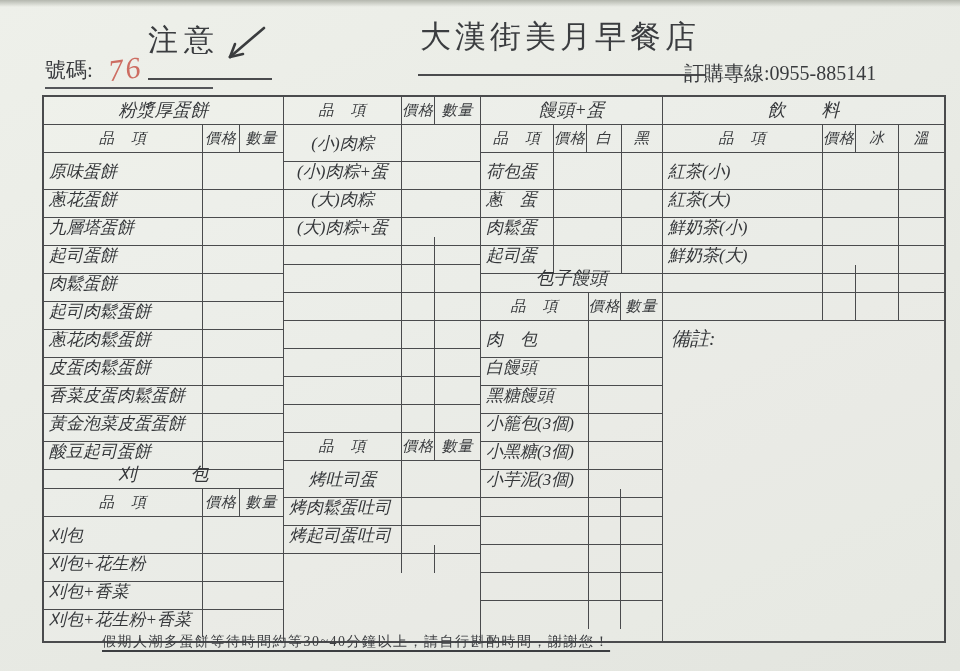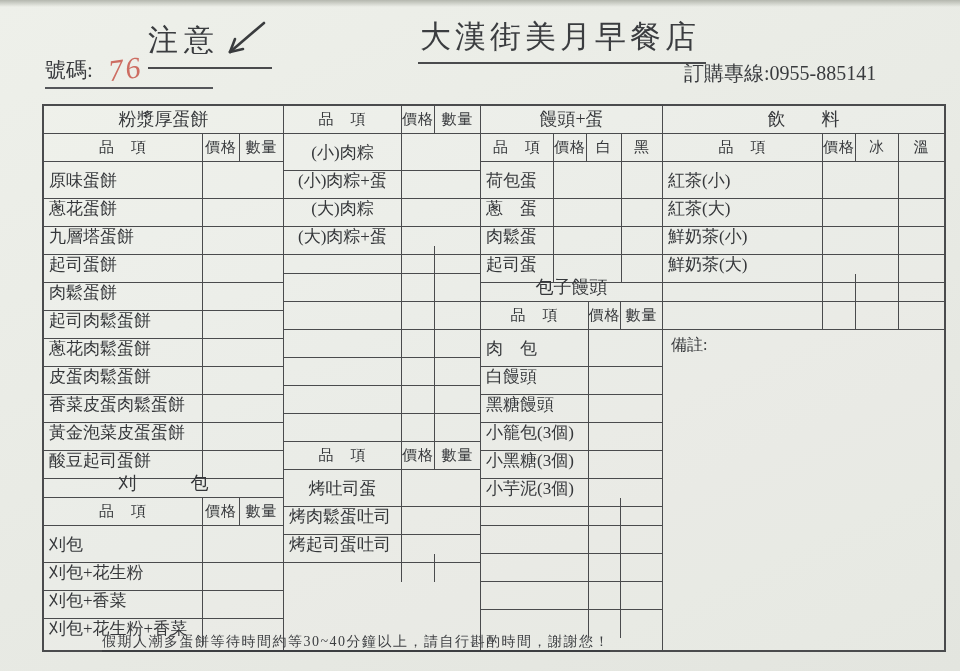--- a/index.html
+++ b/index.html
@@ -15,44 +15,44 @@
     background:linear-gradient(155deg,#eef0ea 0%,#e9ebe5 45%,#e3e5df 100%);
   }
   .topshade {
     position:absolute; top:0; left:0; right:0; height:7px;
     background:linear-gradient(#b4b7ae, rgba(180,183,174,0));
   }
   
   .attention {
     position:absolute; left:148px; top:20px;
     font-size:30px; letter-spacing:6px; color:#3b3d40;
-    border-bottom:2px solid #4a4b4d; padding:0 4px 6px 0;
-    display:flex; align-items:flex-start;
+    border-bottom:2px solid #4a4b4d; padding:0 4px 17px 0;
+    display:flex; align-items:flex-end;
   }
   .attention svg { margin-left:2px; }
   .number-line {
     position:absolute; left:45px; top:56px; width:168px;
     font-size:21px; color:#3b3d40;
     border-bottom:2px solid #55565a; padding-bottom:3px;
   }
   .red-number {
     display:inline-block; color:#c8574b; font-style:italic;
     font-size:30px; line-height:18px; transform:rotate(-8deg) translateY(2px);
     margin-left:10px; opacity:.85; letter-spacing:2px;
   }
   .shop-title {
     position:absolute; left:418px; top:16px;
     font-size:31px; letter-spacing:4px; color:#3b3d40;
-    border-bottom:2px solid #4a4b4d; padding:0 6px 4px 2px;
+    border-bottom:2px solid #4a4b4d; padding:0 6px 16px 2px;
   }
   .hotline { position:absolute; left:684px; top:60px; font-size:20px; color:#393b3e; }
   
   .menu-table {
-    position:absolute; left:42px; top:104px; width:904px; height:548px;
-    display:flex; border:2px solid #4a4b4d; background:rgba(255,255,255,0.12);
+    position:absolute; left:42px; top:95px; width:904px; height:548px;
+    display:flex; border:2px solid #4a4b4d; background:rgba(255,255,255,0.12);font-style:italic;
   }
   .colgroup { border-right:1.5px solid #4a4b4d; display:flex; flex-direction:column; }
   .colgroup:last-child { border-right:none; }
   .g1 { width:240px; } .g2 { width:197px; } .g3 { width:182px; } .g4 { flex:1; }
   .sec-title {
     height:28px; line-height:26px; text-align:center;
     font-size:18px; border-bottom:1px solid #4a4b4d; color:#35373a;
     flex:0 0 28px;
   }
   .r { display:grid; height:28px; flex:0 0 28px; }
@@ -66,21 +66,21 @@
     display:flex; align-items:center; font-size:17px; color:#35373a;
     overflow:hidden; white-space:nowrap;
   }
   .c:last-child { border-right:none; }
   .colgroup > :last-child .c, .colgroup > .remarks:last-child { border-bottom:none; }
   .name { padding-left:5px; }
   .num { justify-content:center; font-size:18px;margin-top:36px; }
   .ctr { justify-content:center; }
   .hd .c { justify-content:center; font-size:15px; letter-spacing:1px; padding:0; }
   .remarks {
-    flex:1 1 auto; padding:5px 8px; font-size:16px; color:#35373a;
+    flex:1 1 auto; padding:5px 8px; font-size:19px; color:#35373a;
     border-bottom:none;
   }
   
   .footer-note {
     position:absolute; left:102px; top:633px;
     font-size:14px; letter-spacing:1.5px; color:#3c3e41;
     text-decoration:underline; text-underline-offset:4px;
     text-decoration-thickness:1.5px;
   }
 </style>

